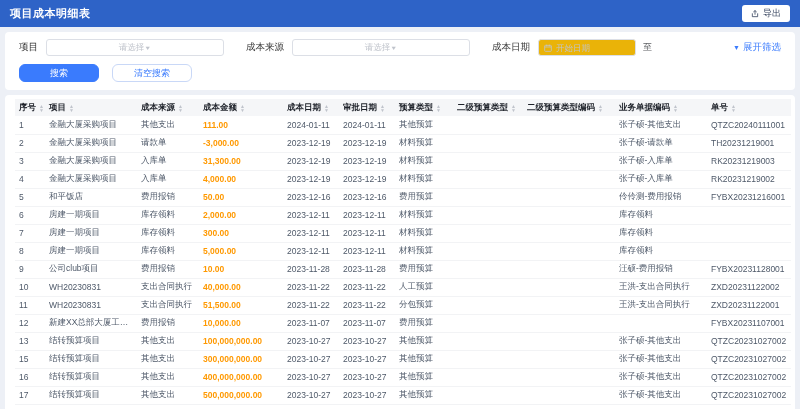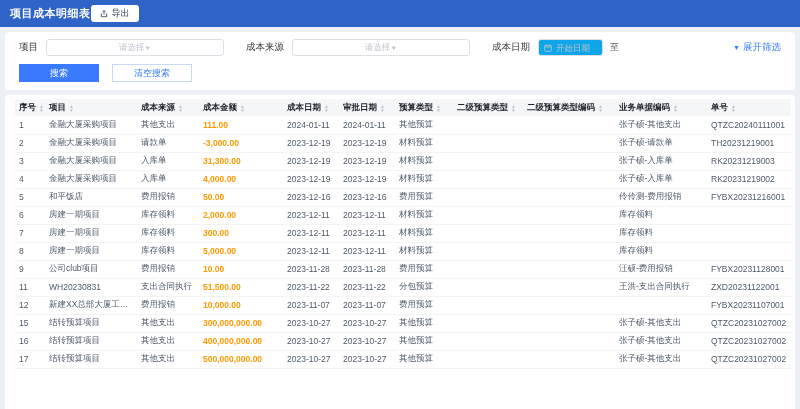--- a/index.html
+++ b/index.html
@@ -5,21 +5,21 @@
   * { margin:0; padding:0; box-sizing:border-box; }
   html,body { width:800px; height:409px; overflow:hidden; }
   body {
     background:#edf0f6;
     font-family:"Liberation Sans","DejaVu Sans",sans-serif;
     color:#333;
   }
   
   .topbar {
     height:27px; background:#2e63c7;
-    display:flex; align-items:center; 
+    display:flex; align-items:center; justify-content:space-between;
     padding:13px 10px;
   }
   .topbar-title { color:#ffffff; font-size:11px; font-weight:bold; letter-spacing:.5px; }
   .export-btn {
     background:#ffffff; border:none; border-radius:3px;
     height:17px; padding:0 9px; font-size:9px; color:#33415c;
     display:flex; align-items:center; gap:4px; cursor:pointer;
     font-family:inherit;
   }
   .export-btn svg { display:block; }
@@ -34,39 +34,39 @@
   .field-label { font-size:9.5px; color:#333; margin-right:8px; white-space:nowrap; }
   .select-box {
     width:178px; height:17px; border:1px solid #dcdfe6; border-radius:3px;
     display:flex; align-items:center; justify-content:center;
     padding:0 6px; background:#fff; cursor:pointer;
   }
   .placeholder { color:#c0c4cc; font-size:8.5px; }
   .chev { color:#c0c4cc; font-size:7px; line-height:1; transform:scaleY(.8); }
   .date-field { display:flex; align-items:center; }
   .date-input-wrap {
-    width:65px; height:17px; border:1px solid #dcdfe6; border-radius:3px;
-    display:flex; align-items:center; padding:0 5px; gap:4px; background:#0ea5e9;
+    width:98px; height:17px; border:1px solid #dcdfe6; border-radius:3px;
+    display:flex; align-items:center; padding:0 5px; gap:4px; background:#eab308;
   }
   .date-input-wrap input {
     border:none; outline:none; width:100%; font-size:8.5px; color:#333;
     font-family:inherit; background:transparent;
   }
   .date-input-wrap input::placeholder { color:#c0c4cc; }
   .date-sep { font-size:9px; color:#606266; margin:0 7px; }
   .cal-icon { color:#c0c4cc; flex:0 0 auto; display:flex; }
   .expand-link {
     margin-left:auto; display:flex; align-items:center; gap:3px;
     color:#3a7bfd; font-size:9.5px; cursor:pointer; white-space:nowrap;
   }
   .expand-link .chev-blue { color:#3a7bfd; font-size:7px; line-height:1; }
 
   
   .btn-row { display:flex; gap:13px; margin-top:8px; }
-  .btn { height:18px; width:80px; border-radius:0; font-size:9px; cursor:pointer; font-family:inherit; }
+  .btn { height:18px; width:80px; border-radius:6px; font-size:9px; cursor:pointer; font-family:inherit; }
   .btn-primary { background:#3a7bfd; border:1px solid #3a7bfd; color:#fff; }
   .btn-plain { background:#fff; border:1px solid #c9d8f7; color:#3a7bfd; }
 
   
   .table-panel {
     background:#ffffff; margin:5px 5px 0; border-radius:4px 4px 0 0;
     padding:4px 10px 0; height:320px; overflow:hidden;
   }
   table { width:100%; border-collapse:collapse; table-layout:fixed; }
   thead th {
@@ -374,20 +374,33 @@
           <td class="amount">10.00</td>
           <td>2023-11-28</td>
           <td>2023-11-28</td>
           <td>费用预算</td>
           <td></td>
           <td></td>
           <td>汪硕-费用报销</td>
           <td>FYBX20231128001</td>
         </tr>
         <tr>
+          <td>10</td>
+          <td>WH20230831</td>
+          <td>支出合同执行</td>
+          <td class="amount">40,000.00</td>
+          <td>2023-11-22</td>
+          <td>2023-11-22</td>
+          <td>人工预算</td>
+          <td></td>
+          <td></td>
+          <td>王洪-支出合同执行</td>
+          <td>ZXD20231122002</td>
+        </tr>
+        <tr>
           <td>11</td>
           <td>WH20230831</td>
           <td>支出合同执行</td>
           <td class="amount">51,500.00</td>
           <td>2023-11-22</td>
           <td>2023-11-22</td>
           <td>分包预算</td>
           <td></td>
           <td></td>
           <td>王洪-支出合同执行</td>
@@ -400,20 +413,33 @@
           <td class="amount">10,000.00</td>
           <td>2023-11-07</td>
           <td>2023-11-07</td>
           <td>费用预算</td>
           <td></td>
           <td></td>
           <td></td>
           <td>FYBX20231107001</td>
         </tr>
         <tr>
+          <td>13</td>
+          <td>结转预算项目</td>
+          <td>其他支出</td>
+          <td class="amount">100,000,000.00</td>
+          <td>2023-10-27</td>
+          <td>2023-10-27</td>
+          <td>其他预算</td>
+          <td></td>
+          <td></td>
+          <td>张子硕-其他支出</td>
+          <td>QTZC20231027002</td>
+        </tr>
+        <tr>
           <td>15</td>
           <td>结转预算项目</td>
           <td>其他支出</td>
           <td class="amount">300,000,000.00</td>
           <td>2023-10-27</td>
           <td>2023-10-27</td>
           <td>其他预算</td>
           <td></td>
           <td></td>
           <td>张子硕-其他支出</td>

